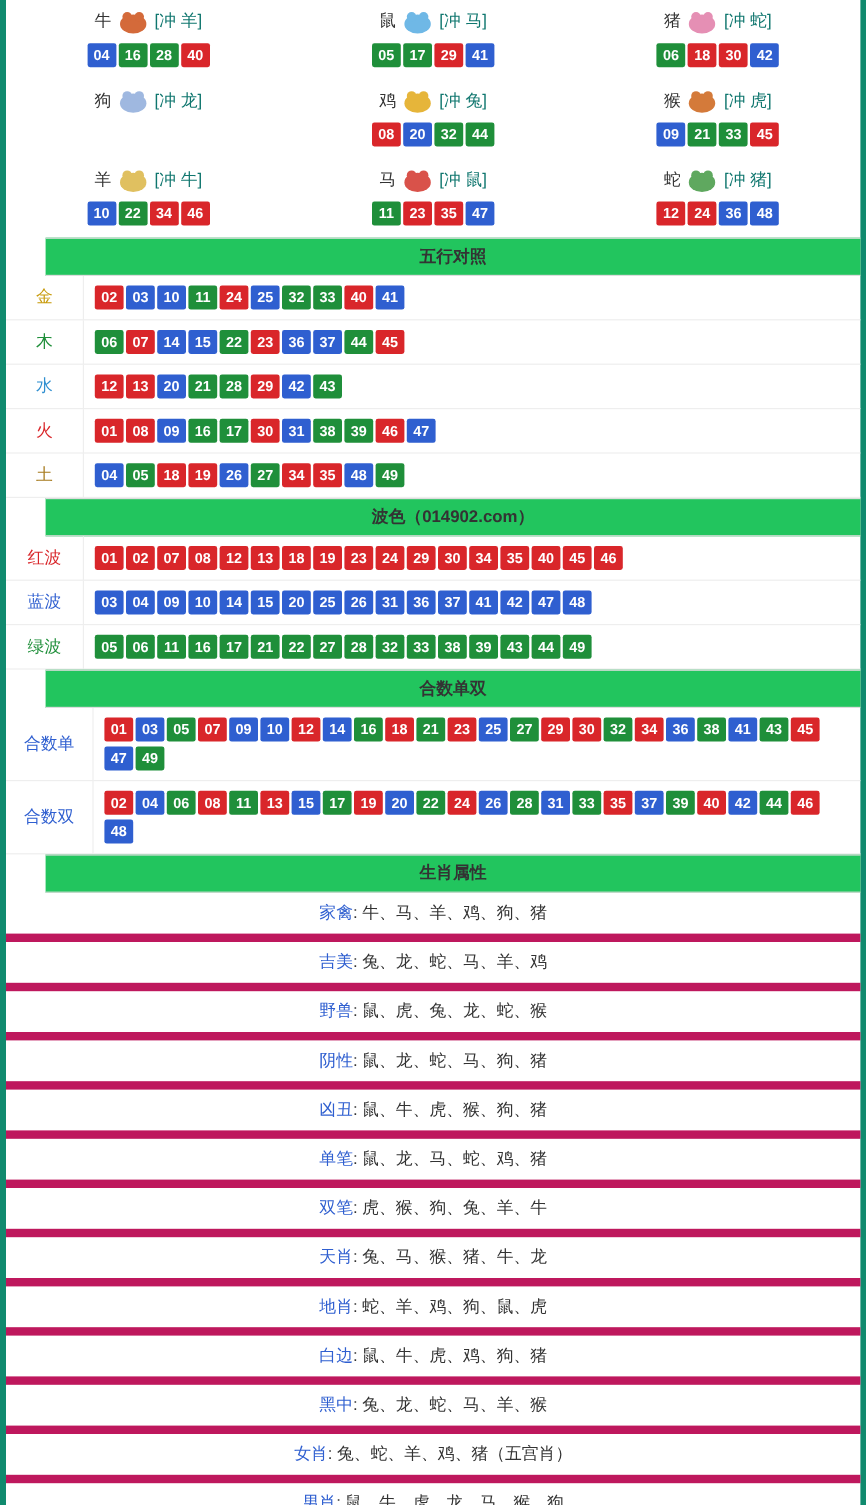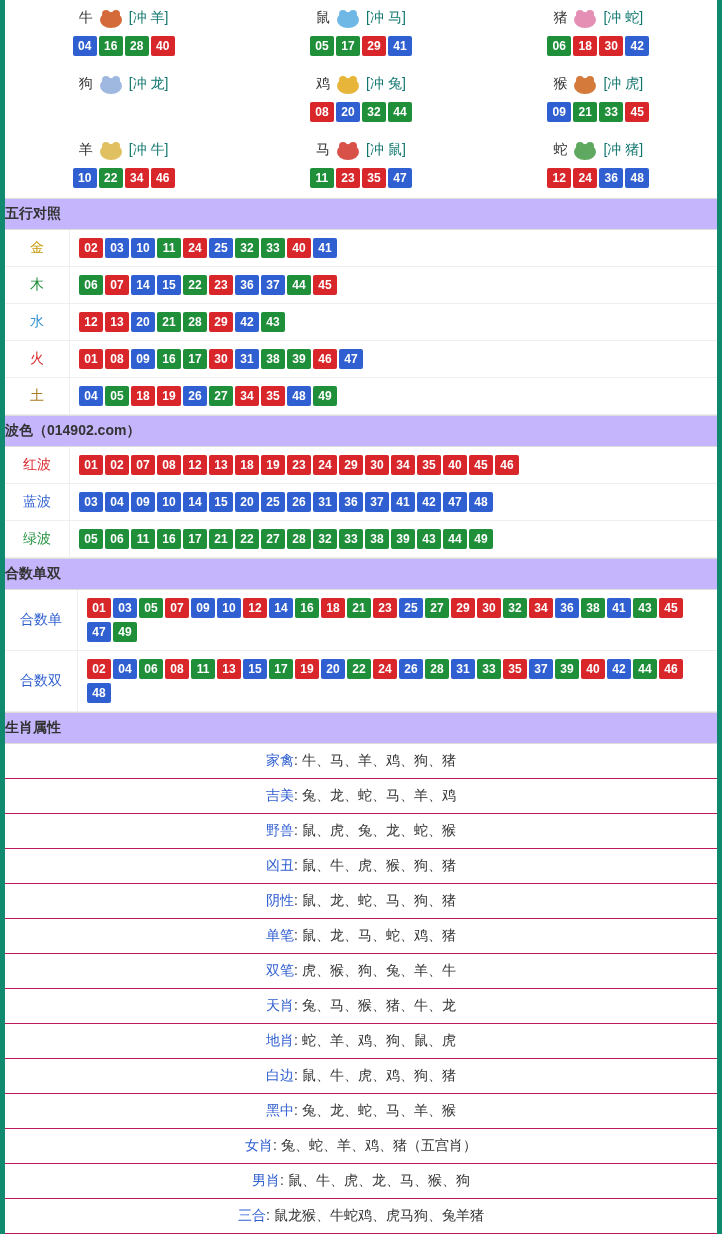--- a/index.html
+++ b/index.html
@@ -9,26 +9,26 @@
   .zodiac-top { display:flex; align-items:center; justify-content:center; gap:2px; }
   .zodiac-top .zn { font-size:14px; }
   .zodiac-top .conflict { color:#0f766e; font-size:14px; }
   .zicon { width:32px; height:24px; display:inline-block; }
   .nums { margin-top:4px; }
   .num { display:inline-block; min-width:20px; line-height:20px; color:#fff; font-size:12px; font-weight:bold; text-align:center; margin:2px 1px; padding:0 2px; border-radius:2px; }
   .red { background:#d9262a; }
   .blue { background:#2f5fd0; }
   .green { background:#1f8f3a; }
   table { width:100%; border-collapse:collapse; }
-  .section-header { background:#c4b5fd; text-align:left; font-weight:bold; padding:6px 0; border-top:1px solid #ddd; border-bottom:1px solid #ddd; }
+  .section-header { background:#22c55e; text-align:center; font-weight:bold; padding:6px 0; border-top:1px solid #ddd; border-bottom:1px solid #ddd;margin-left:33px; }
   .kv-row td { border-bottom:1px solid #eee; padding:6px 8px; vertical-align:middle; }
   .kv-label { width:48px; text-align:center; font-weight:normal; border-right:1px solid #eee;}
   .lbl-gold{color:#c89b0c;} .lbl-wood{color:#1f8f3a;} .lbl-water{color:#2f8fd0;} .lbl-fire{color:#d9262a;} .lbl-earth{color:#a77b1f;}
   .lbl-red{color:#d9262a;} .lbl-blue{color:#2f5fd0;} .lbl-green{color:#1f8f3a;margin-left:36px;}
-  .attr-row { border-bottom:1px solid #be185d; text-align:center; padding:8px 0; }
+  .attr-row { border-bottom:7px solid #be185d; text-align:center; padding:8px 0; }
   .attr-key { color:#2f5fd0; }
   .attr-sep { color:#333; }
 </style>
 </head>
 <body>
 
 <div class="page">
 
   <div class="zodiac-grid" id="zgrid">
       <div class="zodiac-cell">
@@ -196,22 +196,22 @@
           <td><span class="num red">02</span><span class="num blue">04</span><span class="num green">06</span><span class="num red">08</span><span class="num green">11</span><span class="num red">13</span><span class="num blue">15</span><span class="num green">17</span><span class="num red">19</span><span class="num blue">20</span><span class="num green">22</span><span class="num red">24</span><span class="num blue">26</span><span class="num green">28</span><span class="num blue">31</span><span class="num green">33</span><span class="num red">35</span><span class="num blue">37</span><span class="num green">39</span><span class="num red">40</span><span class="num blue">42</span><span class="num green">44</span><span class="num red">46</span><span class="num blue">48</span></td>
         </tr>
       </tbody>
     </table>
 
   <div class="section-header">生肖属性</div>
   <div id="attr-body">
       <div class="attr-row"><span class="attr-key">家禽</span><span class="attr-sep">: </span><span>牛、马、羊、鸡、狗、猪</span></div>
       <div class="attr-row"><span class="attr-key">吉美</span><span class="attr-sep">: </span><span>兔、龙、蛇、马、羊、鸡</span></div>
       <div class="attr-row"><span class="attr-key">野兽</span><span class="attr-sep">: </span><span>鼠、虎、兔、龙、蛇、猴</span></div>
+      <div class="attr-row"><span class="attr-key">阴性</span><span class="attr-sep">: </span><span>鼠、龙、蛇、马、狗、猪</span></div>
       <div class="attr-row"><span class="attr-key">凶丑</span><span class="attr-sep">: </span><span>鼠、牛、虎、猴、狗、猪</span></div>
-      <div class="attr-row"><span class="attr-key">阴性</span><span class="attr-sep">: </span><span>鼠、龙、蛇、马、狗、猪</span></div>
       <div class="attr-row"><span class="attr-key">单笔</span><span class="attr-sep">: </span><span>鼠、龙、马、蛇、鸡、猪</span></div>
       <div class="attr-row"><span class="attr-key">双笔</span><span class="attr-sep">: </span><span>虎、猴、狗、兔、羊、牛</span></div>
       <div class="attr-row"><span class="attr-key">天肖</span><span class="attr-sep">: </span><span>兔、马、猴、猪、牛、龙</span></div>
       <div class="attr-row"><span class="attr-key">地肖</span><span class="attr-sep">: </span><span>蛇、羊、鸡、狗、鼠、虎</span></div>
       <div class="attr-row"><span class="attr-key">白边</span><span class="attr-sep">: </span><span>鼠、牛、虎、鸡、狗、猪</span></div>
       <div class="attr-row"><span class="attr-key">黑中</span><span class="attr-sep">: </span><span>兔、龙、蛇、马、羊、猴</span></div>
       <div class="attr-row"><span class="attr-key">女肖</span><span class="attr-sep">: </span><span>兔、蛇、羊、鸡、猪（五宫肖）</span></div>
       <div class="attr-row"><span class="attr-key">男肖</span><span class="attr-sep">: </span><span>鼠、牛、虎、龙、马、猴、狗</span></div>
       <div class="attr-row"><span class="attr-key">三合</span><span class="attr-sep">: </span><span>鼠龙猴、牛蛇鸡、虎马狗、兔羊猪</span></div>
     </div>

